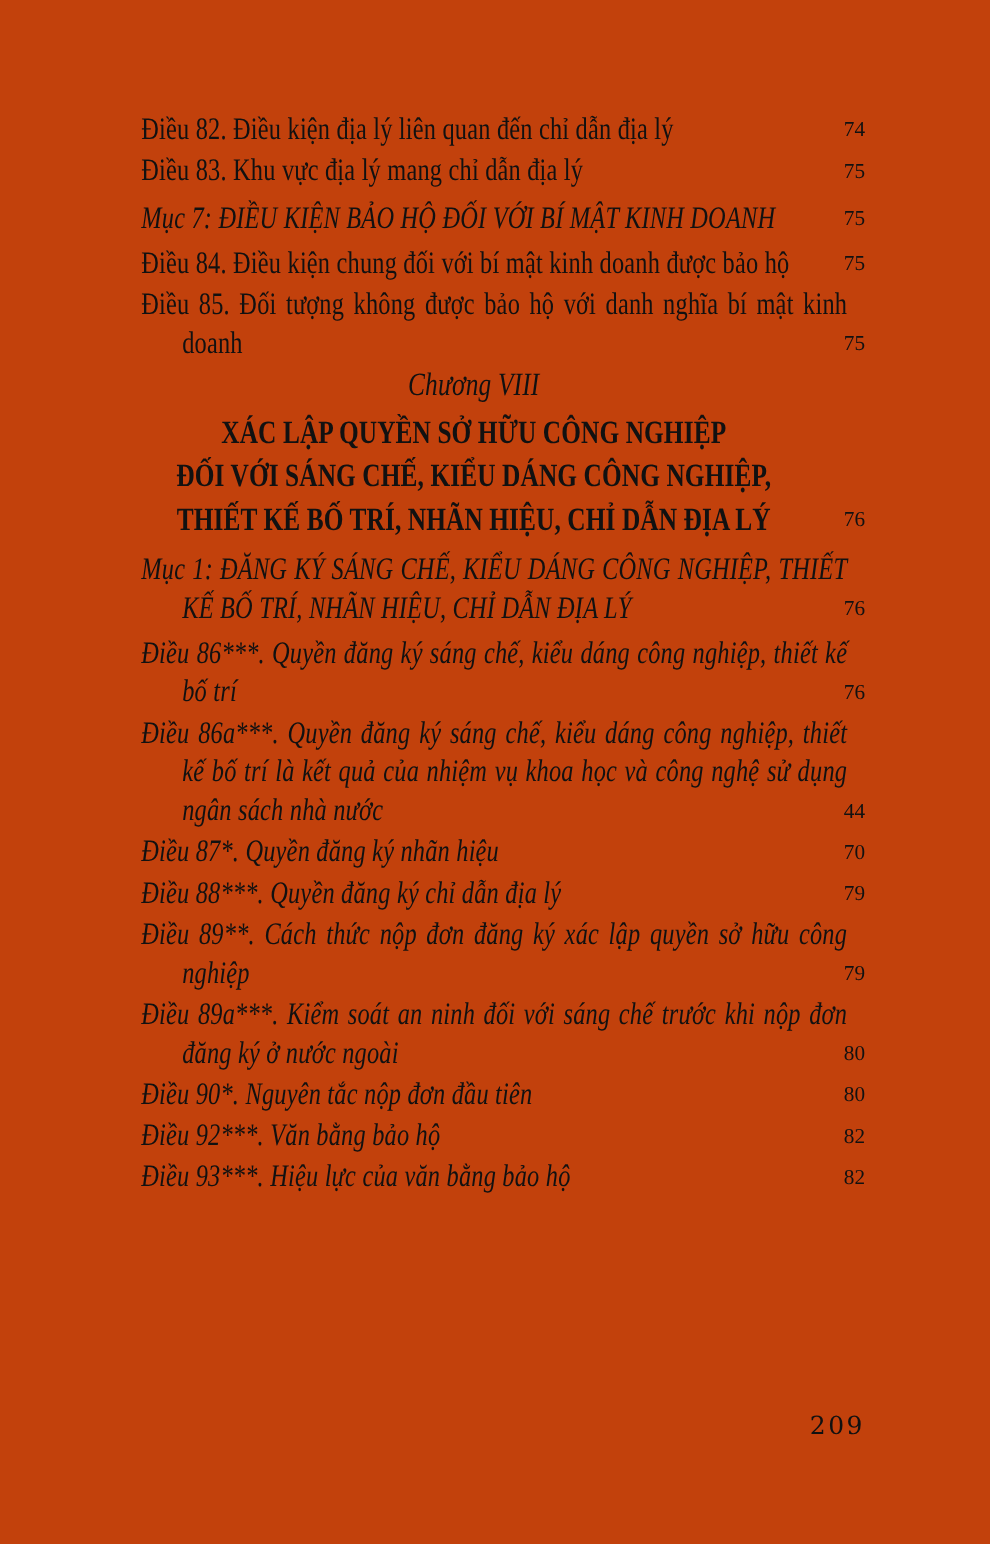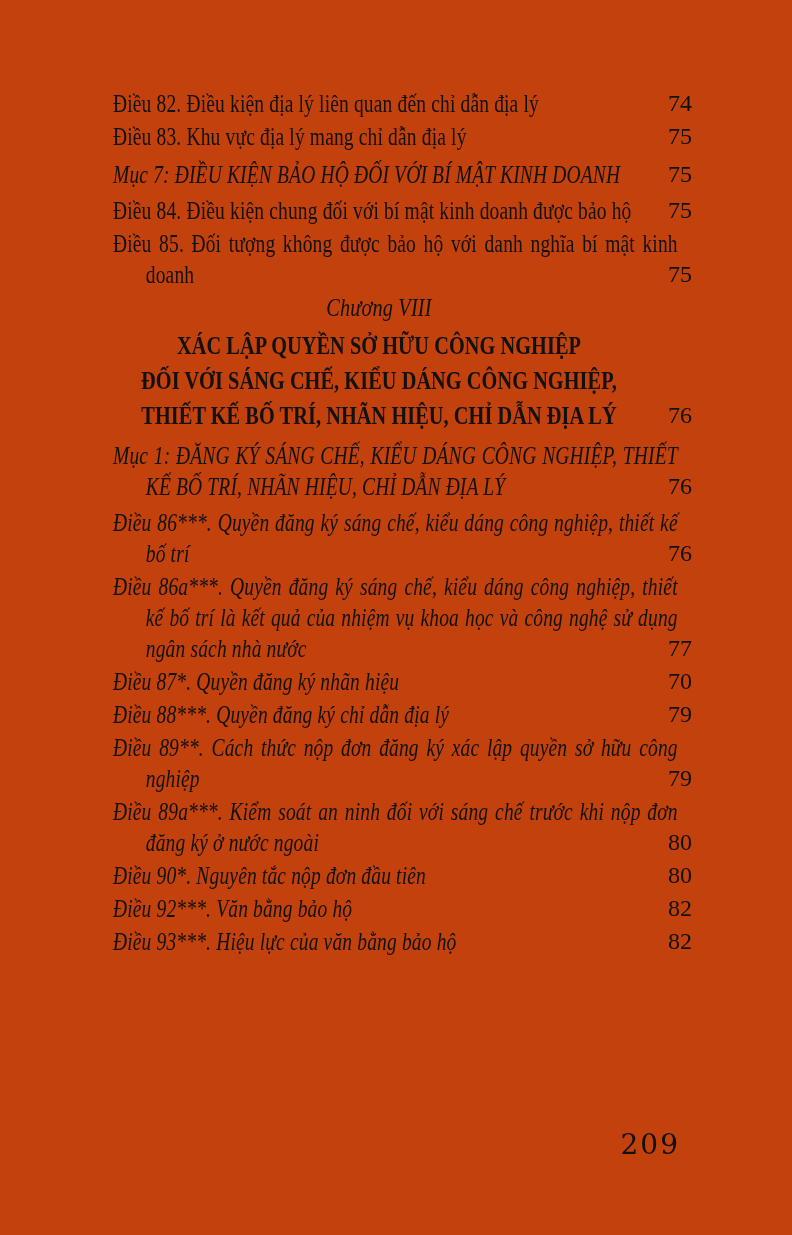--- a/index.html
+++ b/index.html
@@ -33,21 +33,21 @@
     font-size: 25px;
     line-height: 31px;
     text-align: justify;
     padding-left: 42px;   
     text-indent: -42px;
     letter-spacing: 0.2px;
   }
   .entry .p {
     position: absolute;
     right: 0; bottom: 0;
-    font-size: 24px;
+    font-size: 17px;
     line-height: 31px;
     font-style: normal;
   }
   .entry.article .t { font-style: normal; }
   .entry.article-italic .t { font-style: italic; }
   .entry.section .t { font-style: italic; }
   .entry.section { margin-top: 7px; margin-bottom: 5px; }
   .entry.chapter-heading { margin-bottom: 5px; }
   .entry.chapter-heading .t {
     font-style: italic;
@@ -63,22 +63,22 @@
     line-height: 35px;
     text-align: center;
     padding-left: 0; text-indent: 0;
     white-space: pre-line;
     letter-spacing: 0.1px;
   }
   .entry.chapter-title .p { line-height: 35px; }
   .footer-page-number {
     position: absolute;
     top: 1128px;
-    right: 112px;
-    font-size: 28px;
+    right: 100px;
+    font-size: 20px;
     letter-spacing: 2px;
     font-family: "DejaVu Serif", "Liberation Serif", serif;
   }
 </style>
 </head>
 <body>
 
 <div class="page">
   <div class="toc">
       <div class="entry article">
@@ -113,21 +113,21 @@
       <div class="entry section">
         <span class="t">Mục 1: ĐĂNG KÝ SÁNG CHẾ, KIỂU DÁNG CÔNG NGHIỆP, THIẾT KẾ BỐ TRÍ, NHÃN HIỆU, CHỈ DẪN ĐỊA LÝ</span>
         <span class="p">76</span>
       </div>
       <div class="entry article-italic">
         <span class="t">Điều 86***. Quyền đăng ký sáng chế, kiểu dáng công nghiệp, thiết kế bố trí</span>
         <span class="p">76</span>
       </div>
       <div class="entry article-italic">
         <span class="t">Điều 86a***. Quyền đăng ký sáng chế, kiểu dáng công nghiệp, thiết kế bố trí là kết quả của nhiệm vụ khoa học và công nghệ sử dụng ngân sách nhà nước</span>
-        <span class="p">77</span>
+        <span class="p">44</span>
       </div>
       <div class="entry article-italic">
         <span class="t">Điều 87*. Quyền đăng ký nhãn hiệu</span>
         <span class="p">70</span>
       </div>
       <div class="entry article-italic">
         <span class="t">Điều 88***. Quyền đăng ký chỉ dẫn địa lý</span>
         <span class="p">79</span>
       </div>
       <div class="entry article-italic">

